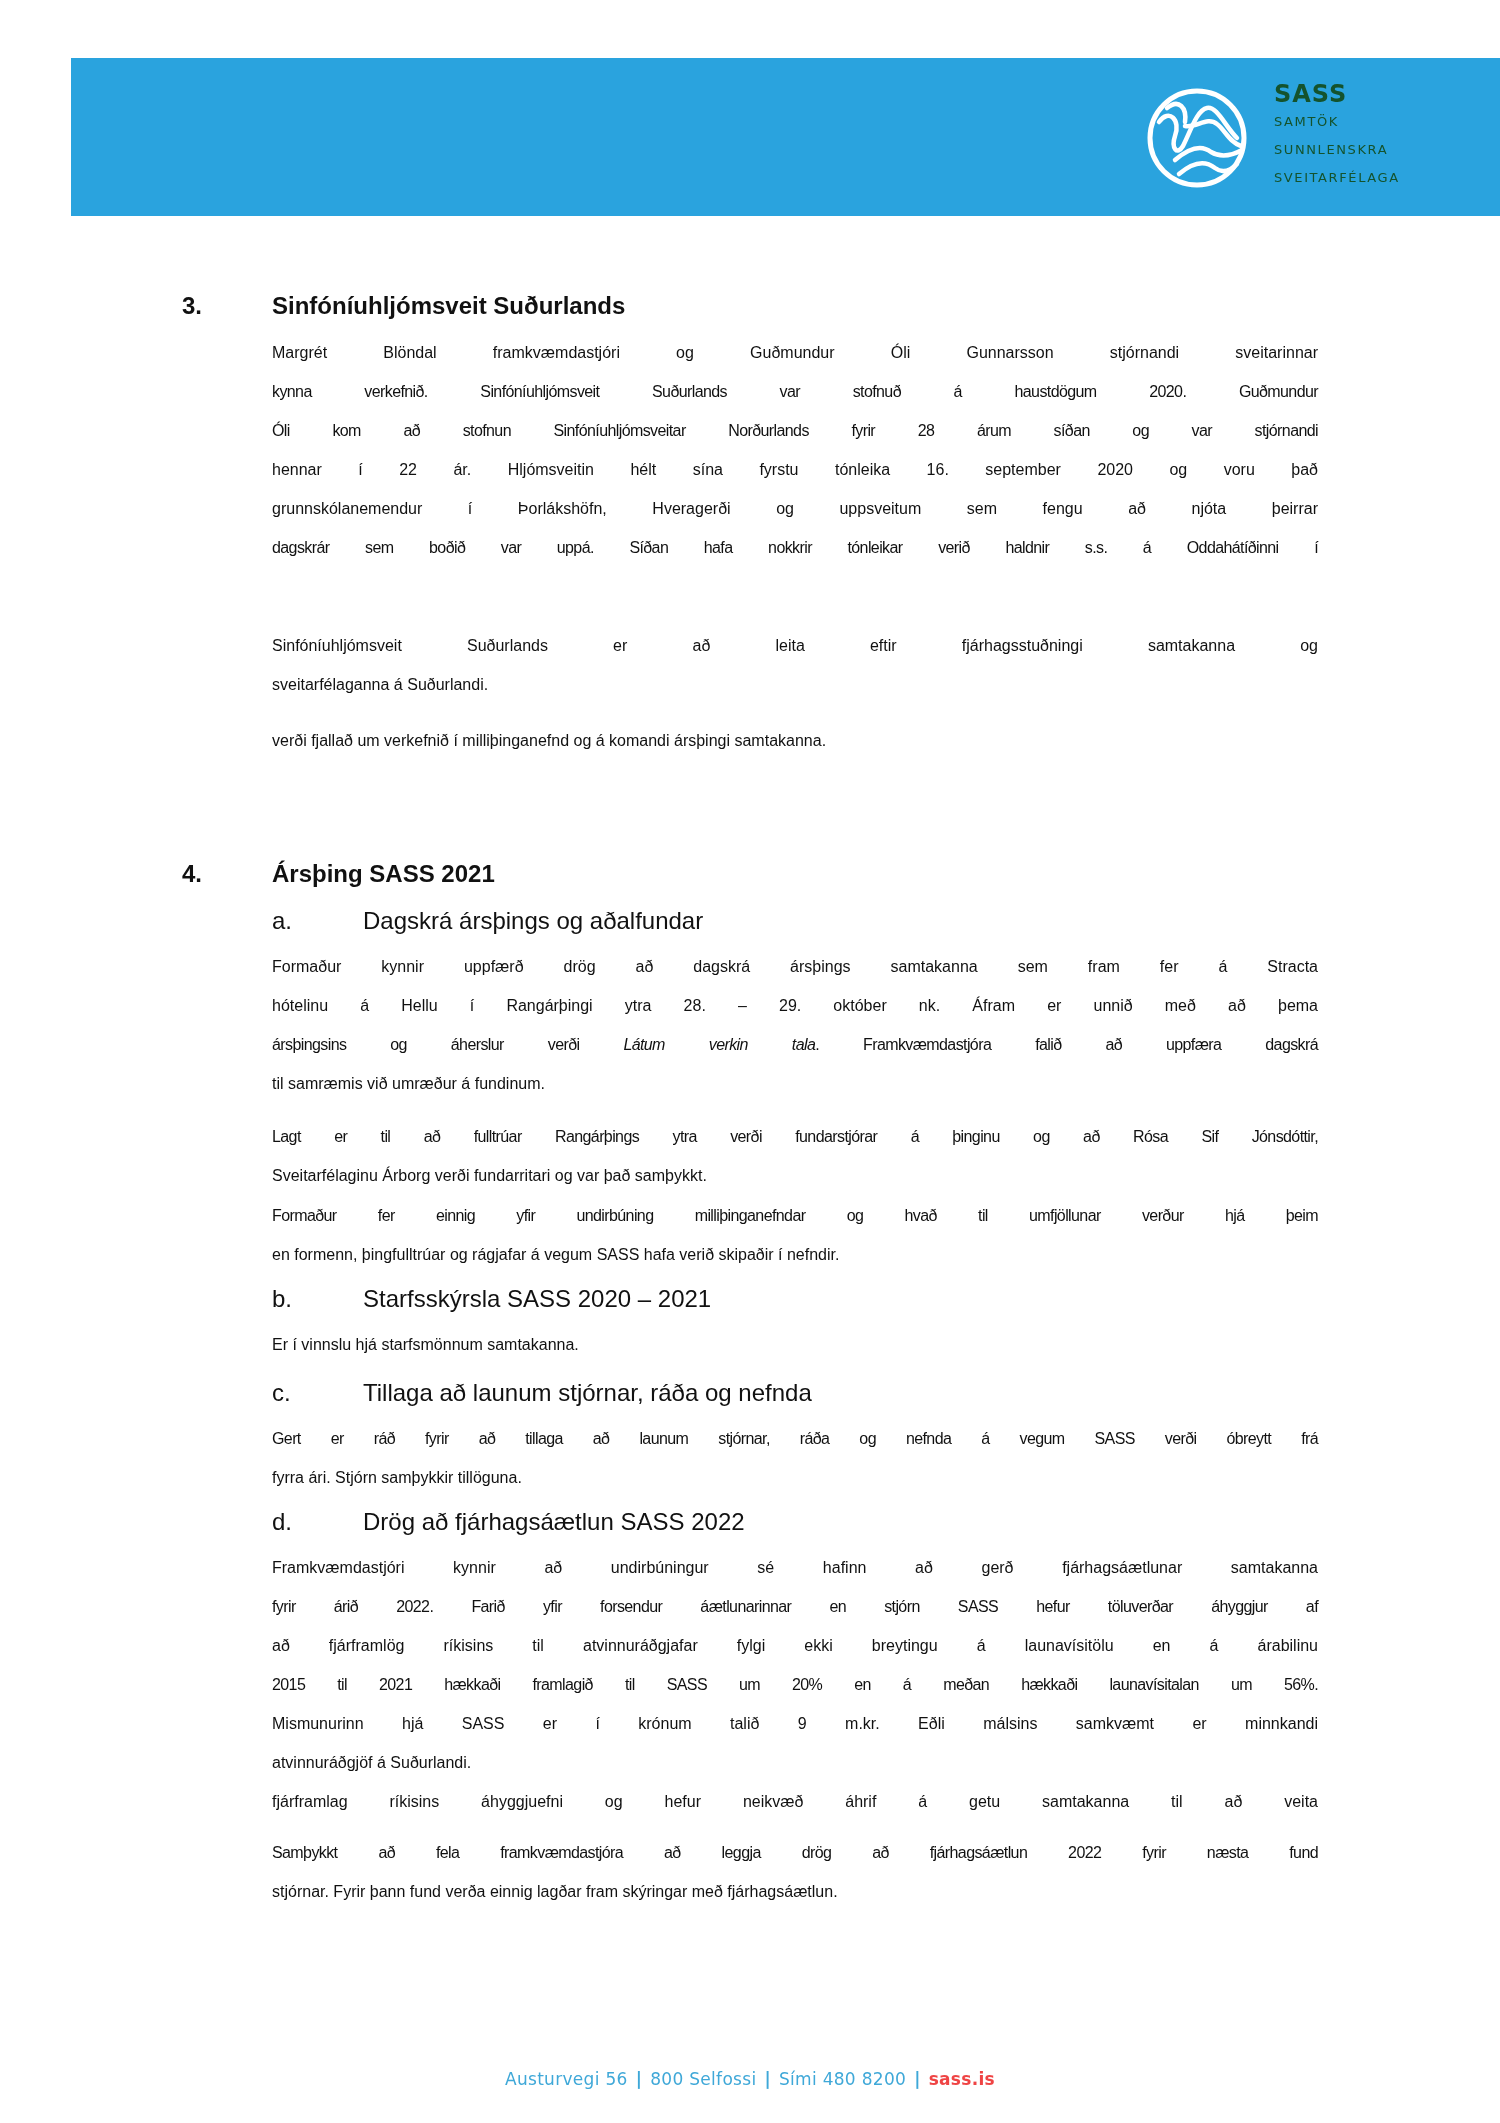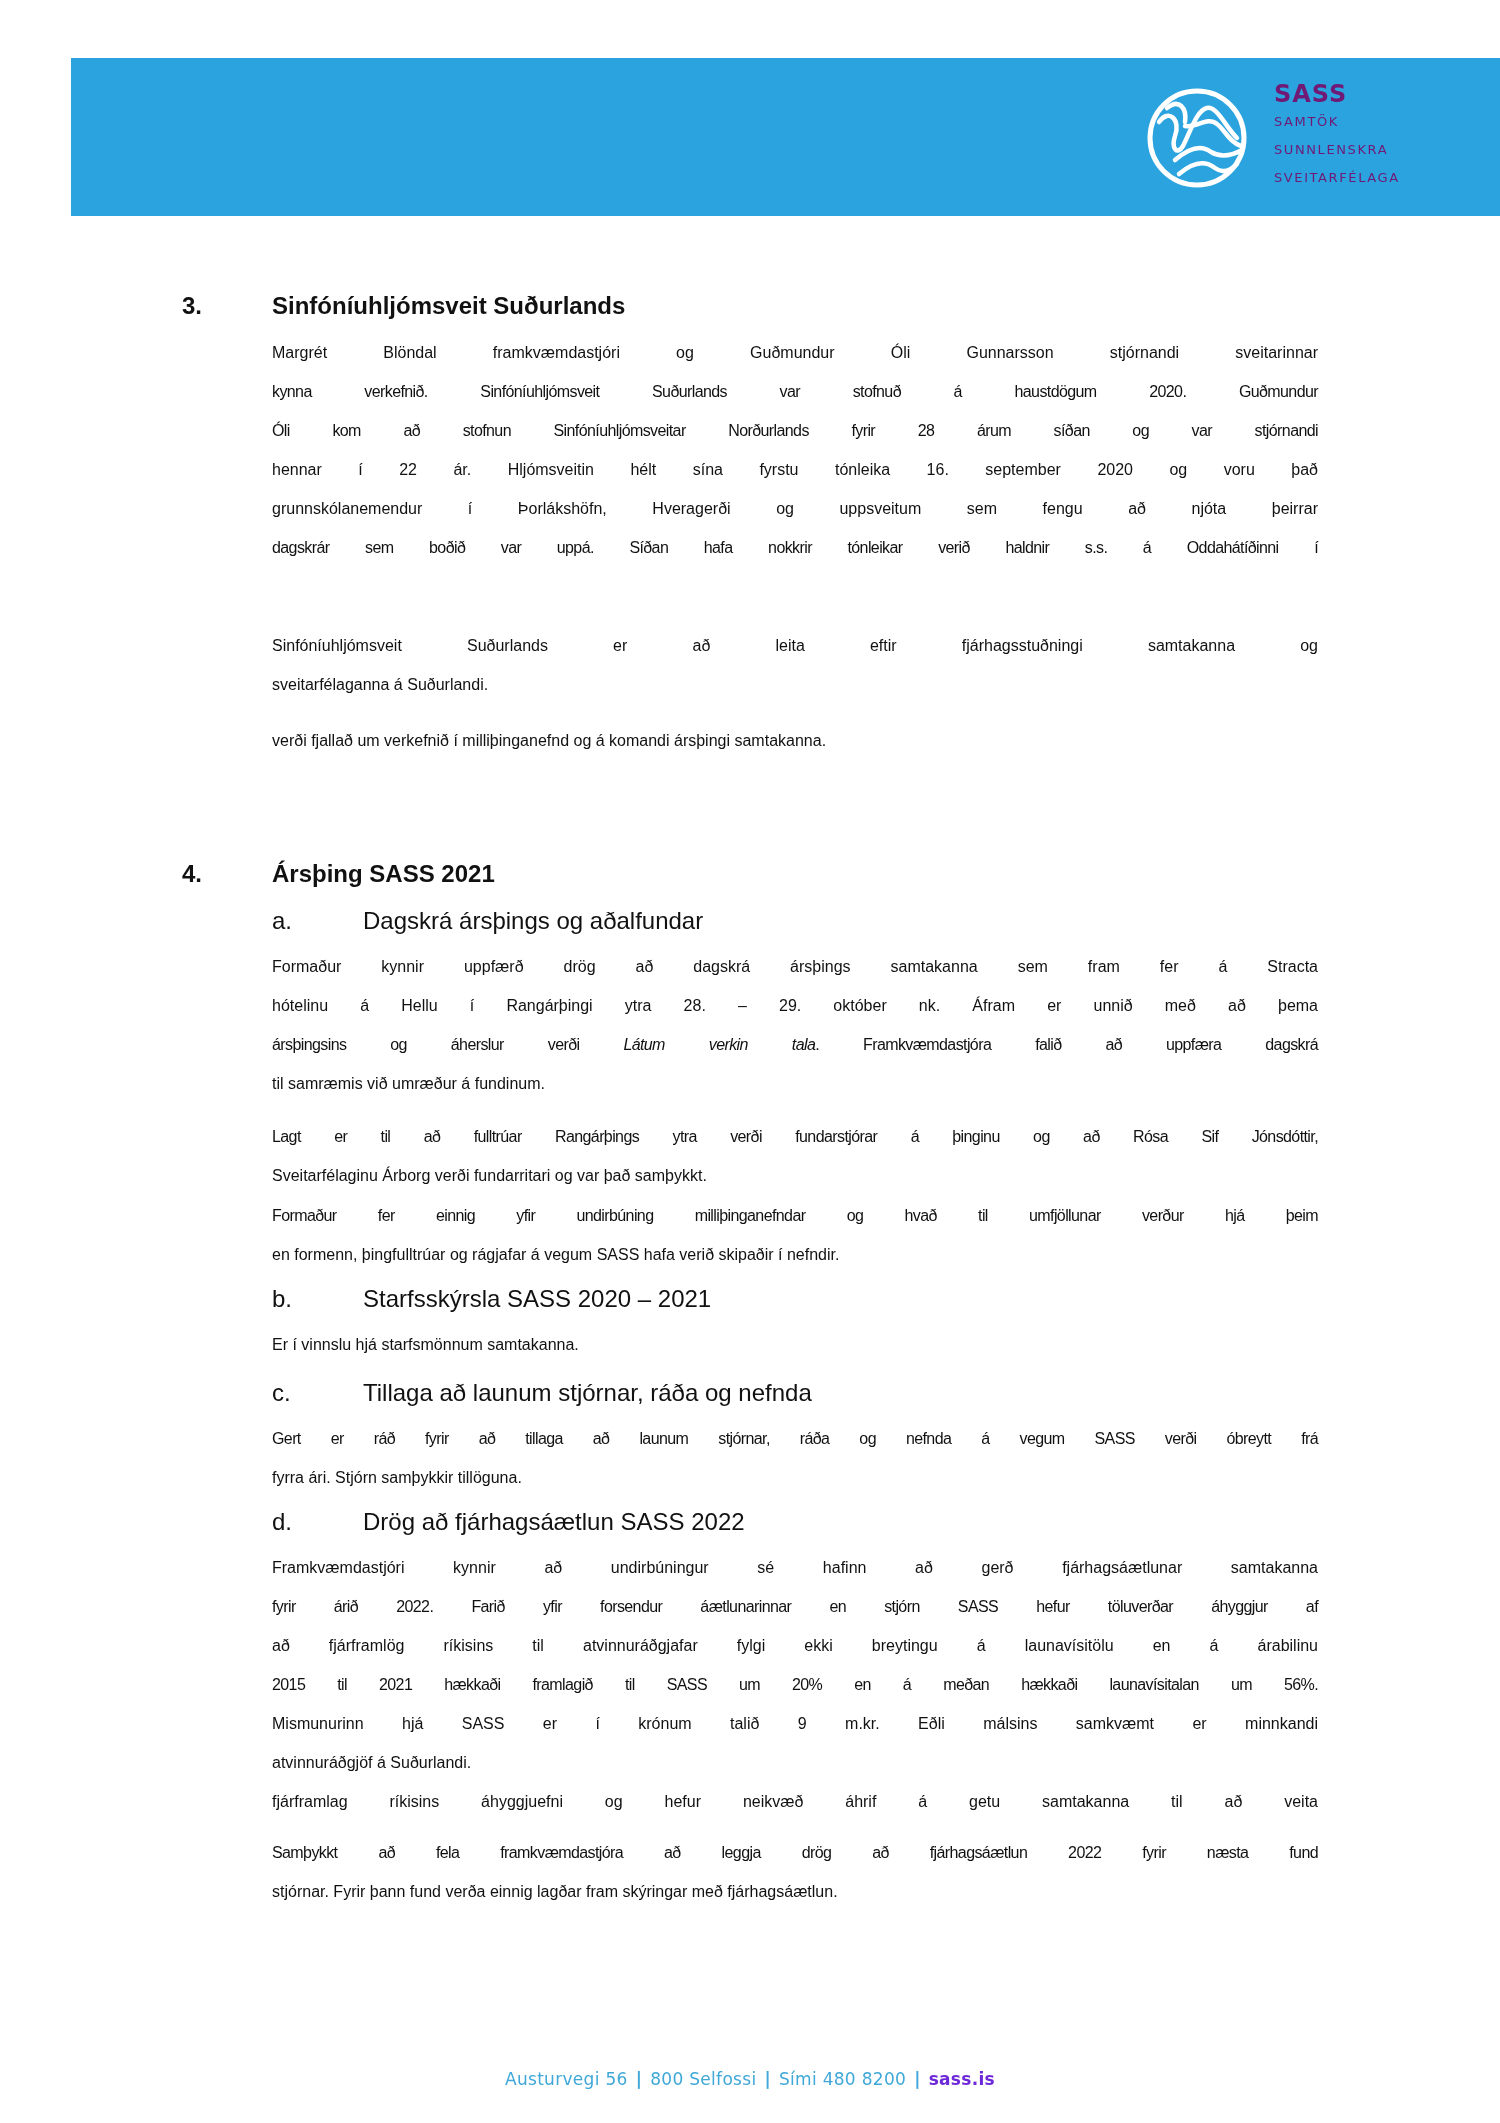--- a/index.html
+++ b/index.html
@@ -1,34 +1,34 @@
 <!DOCTYPE html>
 <html><head>
 <meta charset="utf-8">
 <style>
   html, body { margin: 0; padding: 0; background: #ffffff; }
   body { width: 1500px; height: 2123px; position: relative; overflow: hidden;
          font-family: "Liberation Sans", "DejaVu Sans", sans-serif; color: #111111; }
   .banner { position: absolute; left: 71px; top: 58px; width: 1429px; height: 158px; background: #2AA3DE; }
   .logo { position: absolute; left: 1145px; top: 86px; width: 104px; height: 104px; }
-  .brand { position: absolute; left: 1274px; top: 80px; color: #701a75; font-family: "DejaVu Sans", sans-serif; }
+  .brand { position: absolute; left: 1274px; top: 80px; color: #14532d; font-family: "DejaVu Sans", sans-serif; }
   .brand .short { font-weight: bold; font-size: 24px; letter-spacing: 1px; line-height: 28px; }
   .brand .line { font-size: 13px; letter-spacing: 1.6px; line-height: 28px; }
   .num { position: absolute; left: 182px; font-weight: bold; font-size: 24px; }
   .head { position: absolute; left: 272px; font-weight: bold; font-size: 24px; }
   .sub-letter { position: absolute; left: 272px; font-size: 24px; }
   .sub-title { position: absolute; left: 363px; font-size: 24px; }
   .para { position: absolute; left: 272px; width: 1046px; font-size: 16px; line-height: 39px; }
   .para .ln { display: block; white-space: nowrap; text-align: justify; text-align-last: justify; height: 39px; overflow: visible; }
   .para .ln.last { text-align-last: left; }
   .para .ln.fit { letter-spacing: -0.6px; }
   .footer { position: absolute; top: 2069px; left: 0; width: 1500px; text-align: center; font-family: "DejaVu Sans", sans-serif;
             font-size: 17px; color: #3FA8D8; letter-spacing: 0.3px; }
   .footer .sep { color: #3FA8D8; font-weight: bold; padding: 0 8px; }
-  .footer .web { font-weight: bold; color: #6d28d9; }
+  .footer .web { font-weight: bold; color: #ef4444; }
 </style>
 </head>
 <body>
 
 <div class="banner"></div>
 <svg class="logo" viewBox="0 0 104 104">
   <circle cx="52" cy="52" r="47" fill="none" stroke="#ffffff" stroke-width="5"></circle>
   <path d="M14 36 C24 22 36 34 30 50 C26 62 32 70 38 60 C46 44 52 24 62 22 C72 20 80 40 92 52" fill="none" stroke="#ffffff" stroke-width="4.5" stroke-linecap="round"></path>
   <path d="M22 22 C34 12 42 22 40 36" fill="none" stroke="#ffffff" stroke-width="4.5" stroke-linecap="round"></path>
   <path d="M40 40 C52 42 62 30 72 38 C80 44 84 56 96 60" fill="none" stroke="#ffffff" stroke-width="4.5" stroke-linecap="round"></path>

